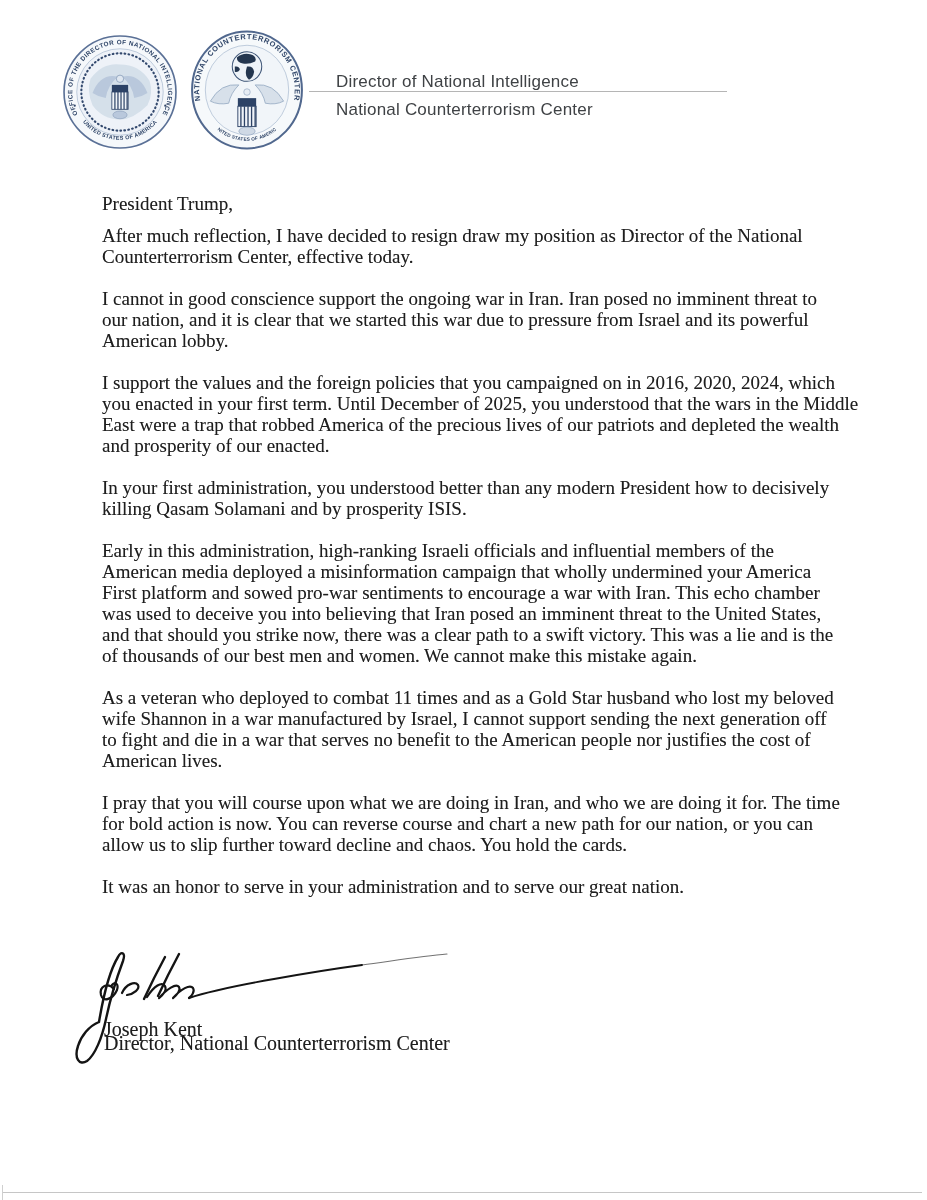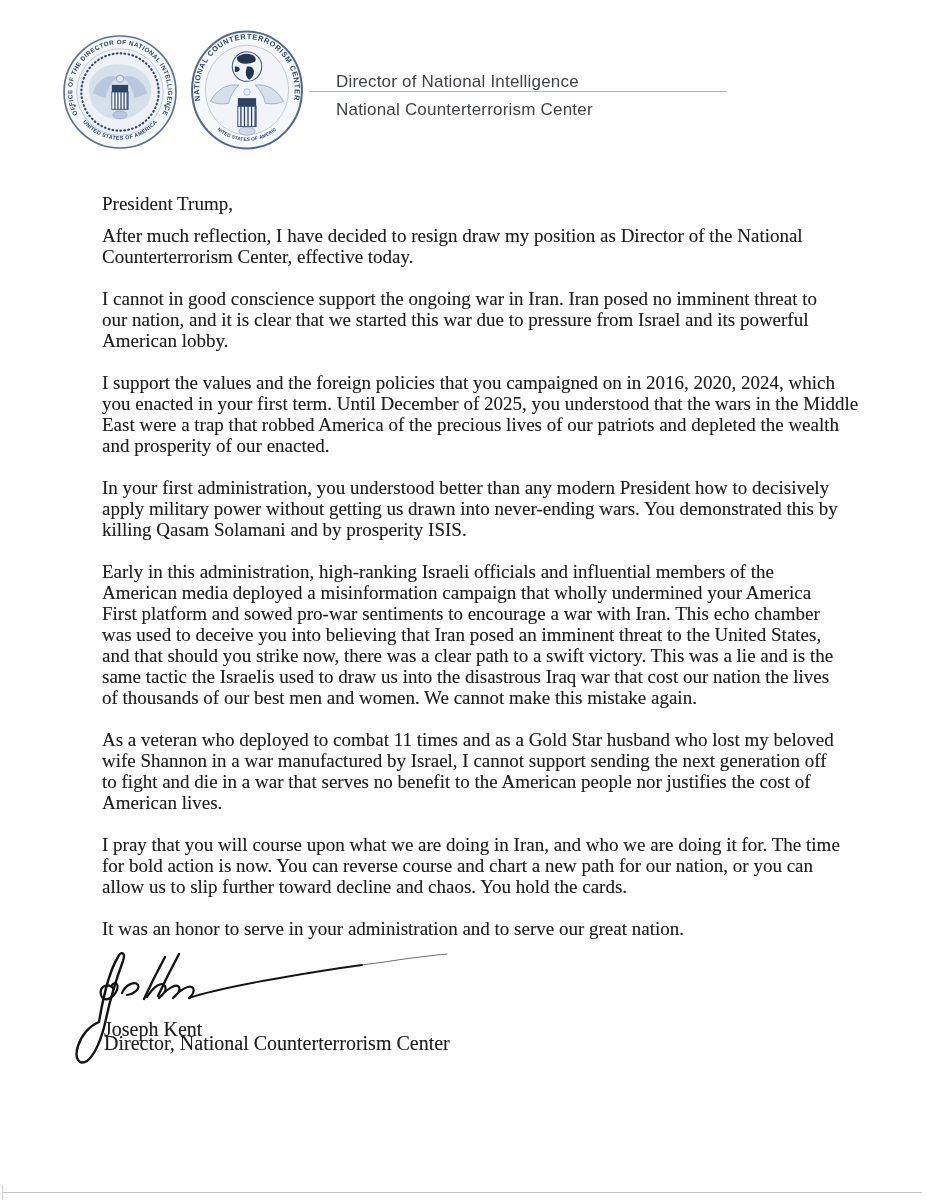--- a/index.html
+++ b/index.html
@@ -147,30 +147,28 @@
         <div class="line">American lobby.</div>
       </div>
       <div class="paragraph">
         <div class="line">I support the values and the foreign policies that you campaigned on in 2016, 2020, 2024, which</div>
         <div class="line">you enacted in your first term. Until December of 2025, you understood that the wars in the Middle</div>
         <div class="line">East were a trap that robbed America of the precious lives of our patriots and depleted the wealth</div>
         <div class="line">and prosperity of our enacted.</div>
       </div>
       <div class="paragraph">
         <div class="line">In your first administration, you understood better than any modern President how to decisively</div>
-        <div class="line">apply military power without getting us drawn into never-ending wars. You demonstrated this by</div>
         <div class="line">killing Qasam Solamani and by prosperity ISIS.</div>
       </div>
       <div class="paragraph">
         <div class="line">Early in this administration, high-ranking Israeli officials and influential members of the</div>
         <div class="line">American media deployed a misinformation campaign that wholly undermined your America</div>
         <div class="line">First platform and sowed pro-war sentiments to encourage a war with Iran. This echo chamber</div>
         <div class="line">was used to deceive you into believing that Iran posed an imminent threat to the United States,</div>
         <div class="line">and that should you strike now, there was a clear path to a swift victory. This was a lie and is the</div>
-        <div class="line">same tactic the Israelis used to draw us into the disastrous Iraq war that cost our nation the lives</div>
         <div class="line">of thousands of our best men and women. We cannot make this mistake again.</div>
       </div>
       <div class="paragraph">
         <div class="line">As a veteran who deployed to combat 11 times and as a Gold Star husband who lost my beloved</div>
         <div class="line">wife Shannon in a war manufactured by Israel, I cannot support sending the next generation off</div>
         <div class="line">to fight and die in a war that serves no benefit to the American people nor justifies the cost of</div>
         <div class="line">American lives.</div>
       </div>
       <div class="paragraph">
         <div class="line">I pray that you will course upon what we are doing in Iran, and who we are doing it for. The time</div>

